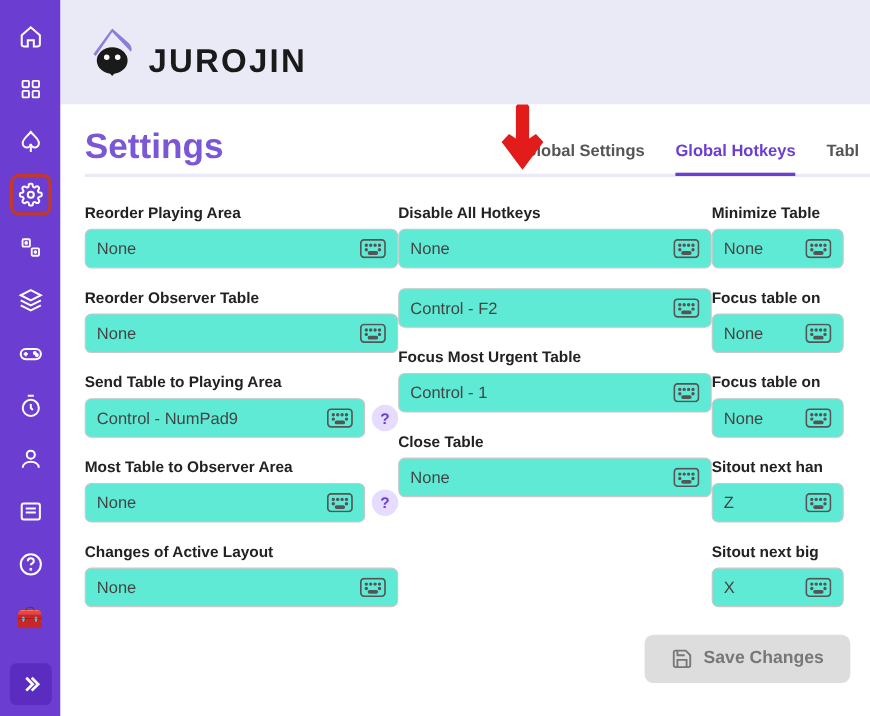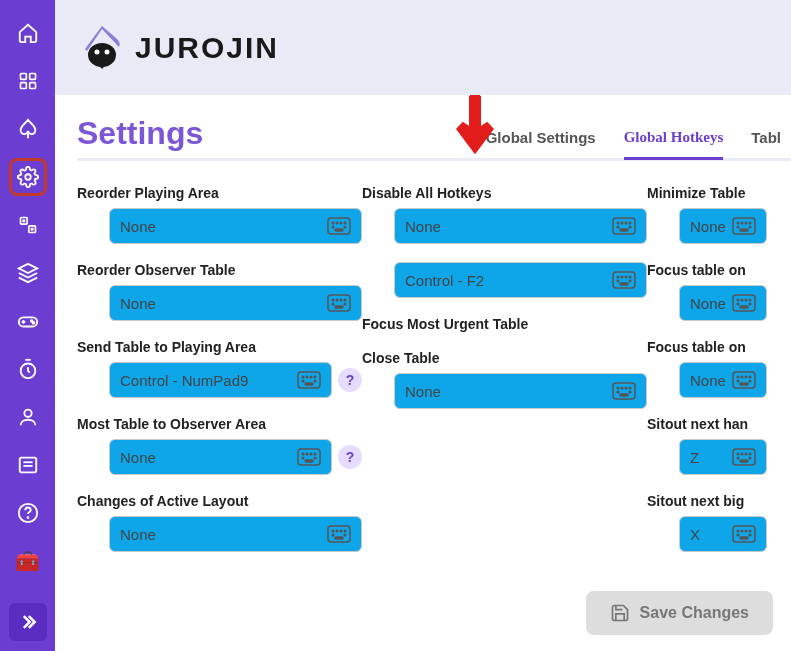--- a/index.html
+++ b/index.html
@@ -4,40 +4,40 @@
 <style>
   * { margin: 0; padding: 0; box-sizing: border-box; }
   body { font-family: 'Segoe UI', Arial, sans-serif; background: #fff; width: 791px; height: 651px; overflow: hidden; position: relative; }
   .sidebar { position: absolute; left: 0; top: 0; width: 55px; height: 651px; background: #6c3dd1; display: flex; flex-direction: column; align-items: center; padding-top: 14px; }
   .sidebar-item { width: 38px; height: 38px; display: flex; align-items: center; justify-content: center; margin-bottom: 10px; border-radius: 8px; cursor: pointer; }
   .sidebar-item.active { border: 3px solid #c0392b; }
   .sidebar-item svg, .sidebar-item span.emoji { color: #fff; }
   .sidebar-bottom { margin-top: auto; margin-bottom: 10px; }
   .expand-btn { width: 38px; height: 38px; background: #5a2cc0; border-radius: 6px; display: flex; align-items: center; justify-content: center; cursor: pointer; }
   .header { position: absolute; left: 55px; top: 0; right: 0; height: 95px; background: #eaeaf7; display: flex; align-items: center; padding-left: 22px; }
-  .logo { display: flex; align-items: center; gap: 8px; }
+  .logo { display: flex; align-items: flex-end; gap: 8px; }
   .logo-text { font-size: 30px; font-weight: 600; letter-spacing: 2px; color: #1a1a1a; }
   .content { position: absolute; left: 55px; top: 95px; right: 0; bottom: 0; background: #fff; padding: 20px 0 0 22px; overflow: hidden; }
   .content-header { display: flex; align-items: flex-end; justify-content: space-between; border-bottom: 3px solid #eaeaf7; padding-bottom: 6px; margin-right: 0; gap: 33px; }
   .page-title { font-size: 32px; font-weight: 700; color: #7b56d6; }
   .tabs { display: flex; gap: 28px; font-size: 15px; font-weight: 600; color: #555; padding-right: 10px; }
   .tab { padding-bottom: 6px; cursor: pointer; }
-  .tab.active { color: #6c3dd1; border-bottom: 3px solid #6c3dd1; margin-bottom: -8px; font-family: Liberation Serif, serif; }
+  .tab.active { color: #6c3dd1; border-bottom: 3px solid #6c3dd1; margin-bottom: -8px; }
   .arrow { position: absolute; left: 395px; top: -4px; z-index: 5; }
   .columns { display: flex; margin-top: 24px; }
   .col { width: 285px; flex-shrink: 0; }
   .col3 { width: 120px; }
   .field { margin-bottom: 18px; }
   .field-label { font-size: 14px; font-weight: 600; color: #222; margin-bottom: 7px; }
   .row { display: flex; align-items: center; gap: 6px; }
-  .input-box { flex: 1; display: flex; align-items: center; justify-content: space-between; border: 1px solid #c8c8c8; border-radius: 6px; padding: 8px 10px; background: #0ea5e9; cursor: pointer; margin-left: 32px; }
+  .input-box { flex: 1; display: flex; align-items: center; justify-content: space-between; border: 1px solid #c8c8c8; border-radius: 6px; padding: 8px 10px; background: #5eead4; cursor: pointer; }
   .input-val { font-size: 15px; color: #444; }
   .kb-icon { color: #666; }
   .help { width: 24px; height: 24px; border-radius: 50%; background: #e6dcff; color: #6c3dd1; display: flex; align-items: center; justify-content: center; font-weight: 700; font-size: 14px; cursor: pointer; }
-  .save-bar { position: absolute; right: 18px; bottom: 16px; }
+  .save-bar { position: absolute; right: 18px; bottom: 30px; }
   .save-btn { background: #ddd; color: #777; border: none; border-radius: 8px; padding: 12px 24px; font-size: 16px; font-weight: 600; display: flex; align-items: center; gap: 10px; cursor: pointer; }
 </style>
 </head>
 <body>
 
 <div class="sidebar">
   <div class="sidebar-item">
     <svg width="22" height="22" viewBox="0 0 24 24" fill="none" stroke="#fff" stroke-width="2">
         <path d="M3 11l9-8 9 8v9a2 2 0 01-2 2h-4v-6h-6v6H5a2 2 0 01-2-2z"></path>
       </svg>
@@ -281,20 +281,35 @@
                 <circle cx="18" cy="6" r="0.8" fill="#555"></circle>
                 <circle cx="6" cy="10" r="0.8" fill="#555"></circle>
                 <circle cx="18" cy="10" r="0.8" fill="#555"></circle>
                 <rect x="8" y="12" width="8" height="2" rx="1" fill="#555"></rect>
               </svg>
             </div>
           </div>
         </div>
         <div class="field">
           <div class="field-label">Focus Most Urgent Table</div>
+          <div class="row">
+            <div class="input-box">
+              <span class="input-val">Control - 1</span>
+              <svg class="kb-icon" width="24" height="18" viewBox="0 0 24 18" fill="none" stroke="#555" stroke-width="1.5">
+                <rect x="1" y="1" width="22" height="16" rx="3"></rect>
+                <circle cx="6" cy="6" r="0.8" fill="#555"></circle>
+                <circle cx="10" cy="6" r="0.8" fill="#555"></circle>
+                <circle cx="14" cy="6" r="0.8" fill="#555"></circle>
+                <circle cx="18" cy="6" r="0.8" fill="#555"></circle>
+                <circle cx="6" cy="10" r="0.8" fill="#555"></circle>
+                <circle cx="18" cy="10" r="0.8" fill="#555"></circle>
+                <rect x="8" y="12" width="8" height="2" rx="1" fill="#555"></rect>
+              </svg>
+            </div>
+          </div>
         </div>
         <div class="field">
           <div class="field-label">Close Table</div>
           <div class="row">
             <div class="input-box">
               <span class="input-val">None</span>
               <svg class="kb-icon" width="24" height="18" viewBox="0 0 24 18" fill="none" stroke="#555" stroke-width="1.5">
                 <rect x="1" y="1" width="22" height="16" rx="3"></rect>
                 <circle cx="6" cy="6" r="0.8" fill="#555"></circle>
                 <circle cx="10" cy="6" r="0.8" fill="#555"></circle>

